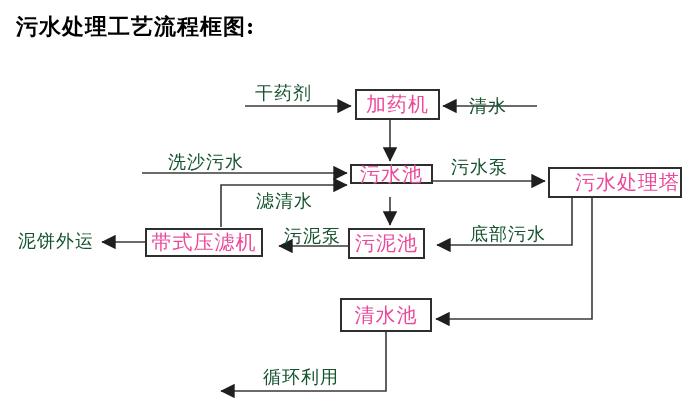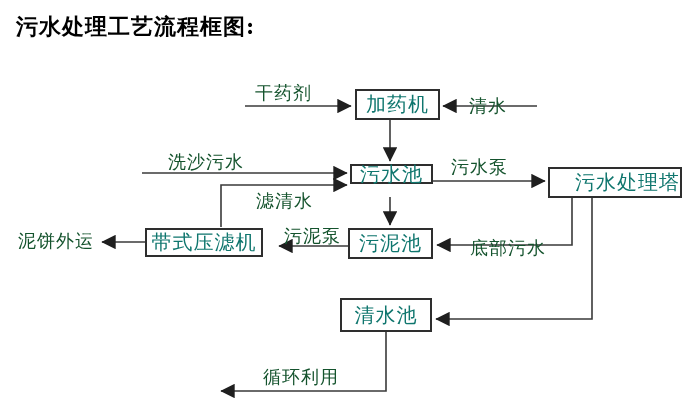--- a/index.html
+++ b/index.html
@@ -32,21 +32,21 @@
   }
   .node {
     position: absolute;
     box-sizing: border-box;
     background: #ffffff;
     border: 2px solid #2e2e2e;
     display: flex;
     align-items: center;
     justify-content: center;
     font-size: 20px;
-    color: #0f766e;
+    color: #ec4899;
     white-space: nowrap;
     letter-spacing: 1px;
   }
   .node.align-left {
     justify-content: flex-start;
     padding-left: 25px;
   }
   .lbl {
     position: absolute;
     font-size: 18px;
@@ -84,37 +84,37 @@
       <path d="M386 332 V391 H221" marker-end="url(#ah)"></path>
     </g>
   </svg>
 
   <div class="node" style="left:355px; top:89px; width:85px; height:31px;">加药机</div>
 
   <div class="node" style="left:350px; top:164px; width:83px; height:20px;">污水池</div>
 
   <div class="node align-left" style="left:548px; top:167px; width:134px; height:31px;">污水处理塔</div>
 
-  <div class="node" style="left:348px; top:228px; width:85px; height:31px;">污泥池</div>
+  <div class="node" style="left:348px; top:228px; width:77px; height:31px;">污泥池</div>
 
   <div class="node" style="left:145px; top:228px; width:118px; height:29px;">带式压滤机</div>
 
   <div class="node" style="left:340px; top:298px; width:92px; height:34px;">清水池</div>
 
   <div class="lbl" style="left:255px; top:81px;">干药剂</div>
 
   <div class="lbl" style="left:469px; top:94px;">清水</div>
 
   <div class="lbl" style="left:168px; top:150px;">洗沙污水</div>
 
   <div class="lbl" style="left:256px; top:189px;">滤清水</div>
 
   <div class="lbl" style="left:451px; top:155px;">污水泵</div>
 
-  <div class="lbl" style="left:470px; top:236px;">底部污水</div>
+  <div class="lbl" style="left:470px; top:222px;">底部污水</div>
 
   <div class="lbl" style="left:284px; top:224px;">污泥泵</div>
 
   <div class="lbl" style="left:18px; top:229px;">泥饼外运</div>
 
   <div class="lbl" style="left:263px; top:365px;">循环利用</div>
 
 </div>
 
 </body></html>

